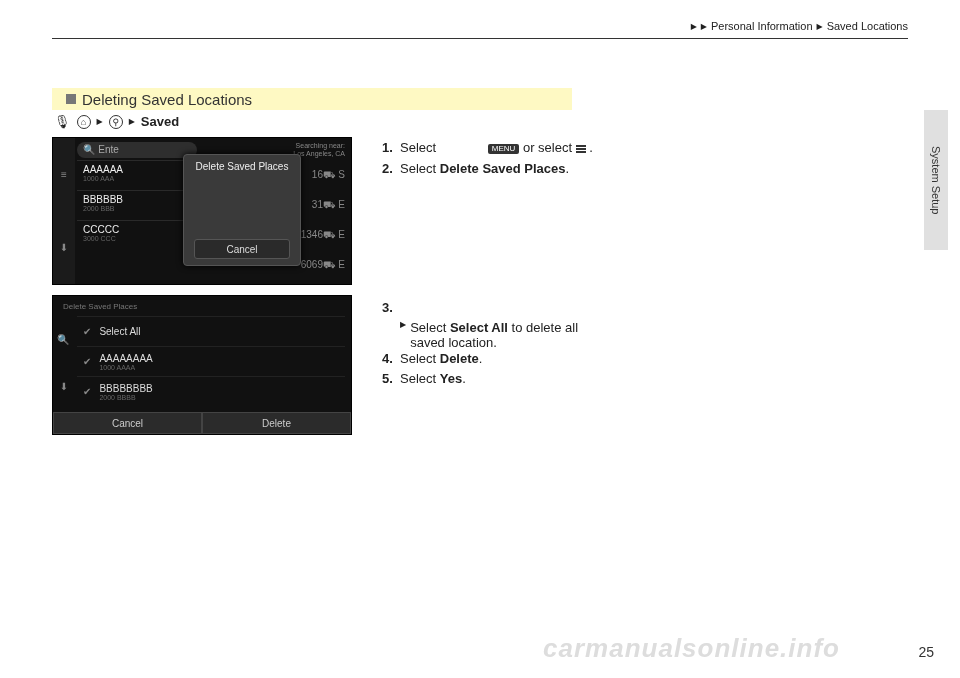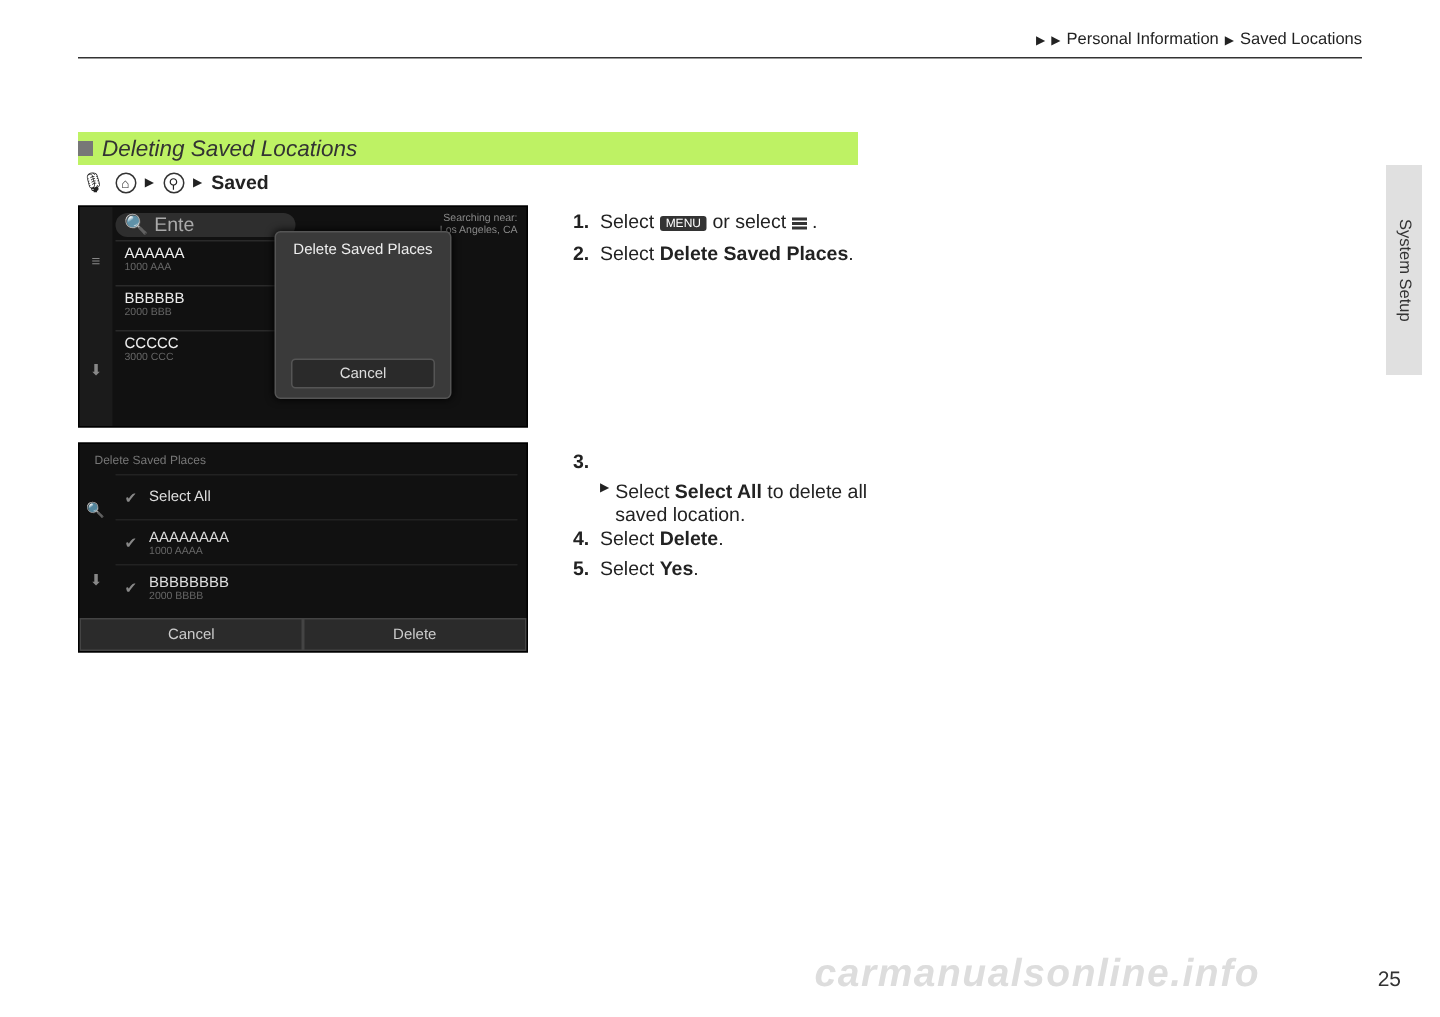--- a/index.html
+++ b/index.html
@@ -48,26 +48,25 @@
   }
   .content {
     position: absolute;
     top: 88px;
     left: 52px;
     right: 52px;
   }
   .section-title-bar {
     width: 520px;
     height: 22px;
-    background: #bef264;
+    background: #fef9c3;
     display: flex;
     align-items: center;
-    padding-left: 0;
+    padding-left: 14px;
     margin-bottom: 4px;
-    font-style: italic;
   }
   .section-title-bar .sq { width: 10px; height: 10px; background: #777; margin-right: 6px; }
   .section-title-bar .txt { font-size: 15px; color: #333; }
   .breadcrumb {
     display: flex;
     align-items: center;
     gap: 6px;
     font-size: 13px;
     margin-bottom: 8px;
     padding-left: 2px;
@@ -86,21 +85,21 @@
     margin-bottom: 10px;
     position: relative;
     color: #ccc;
     font-size: 10px;
     overflow: hidden;
   }
   .screen1 { height: 148px; }
   .screen2 { height: 140px; }
   
   .s1-left { position:absolute; left:0; top:0; bottom:0; width:22px; background:#1b1b1b; display:flex; flex-direction:column; align-items:center; justify-content:space-around; color:#888; }
-  .s1-search { position:absolute; left:24px; top:4px; width:120px; height:16px; background:#2e2e2e; border-radius:8px; color:#aaa; padding-left:6px; line-height:16px; font-size:13px;}
+  .s1-search { position:absolute; left:24px; top:4px; width:120px; height:16px; background:#2e2e2e; border-radius:8px; color:#aaa; padding-left:6px; line-height:16px; font-size:10px;}
   .s1-searchnote { position:absolute; right:6px; top:4px; font-size:7px; color:#888; text-align:right; line-height:8px;}
   .s1-list { position:absolute; left:24px; top:22px; right:60px; bottom:0; }
   .s1-row { height:30px; border-top:1px solid #2a2a2a; padding:3px 6px;}
   .s1-row .nm { color:#eee; font-size:10px; }
   .s1-row .sub { color:#666; font-size:7px; }
   .s1-rcol { position:absolute; right:6px; top:22px; width:50px; }
   .s1-rval { height:30px; line-height:30px; color:#888; font-size:10px; text-align:right;}
   .s1-popup { position:absolute; left:130px; top:16px; width:118px; height:112px; background:#3a3a3a; border:1px solid #555; border-radius:4px; box-shadow:0 0 6px #000;}
   .s1-popup .ptitle { text-align:center; color:#eee; font-size:10px; padding:6px 0;}
   .s1-popup .pcancel { position:absolute; bottom:6px; left:10px; right:10px; height:20px; background:#2a2a2a; border:1px solid #555; border-radius:3px; text-align:center; line-height:20px; font-size:10px; color:#ddd;}
@@ -110,21 +109,21 @@
   .s2-list { position:absolute; left:24px; top:20px; right:6px; bottom:24px;}
   .s2-row { height:30px; padding:3px 6px; display:flex; align-items:center; gap:8px; border-top:1px solid #222;}
   .s2-row .chk { color:#888; }
   .s2-row .txtwrap .nm { color:#ddd; font-size:10px; }
   .s2-row .txtwrap .sub { color:#666; font-size:7px; }
   .s2-btns { position:absolute; left:0; right:0; bottom:0; height:22px; display:flex;}
   .s2-btn { flex:1; background:#2b2b2b; border:1px solid #444; color:#ccc; font-size:10px; display:flex; align-items:center; justify-content:center;}
   .instructions { flex:1; padding-top: 2px; }
   .instructions .step { display:flex; gap:4px; margin-bottom:2px; line-height:1.45; font-size:13px;}
   .instructions .step .num { font-weight:bold; min-width:14px;}
-  .menu-badge { display:inline-block; background:#333; color:#fff; font-size:8px; padding:0 4px; border-radius:2px; vertical-align:middle; line-height:10px;}
+  .menu-badge { display:inline-block; background:#333; color:#fff; font-size:8px; padding:0 4px; border-radius:2px; vertical-align:middle; line-height:10px;margin-left:48px;}
   .hamburger { display:inline-flex; flex-direction:column; gap:1px; vertical-align:middle; width:10px;}
   .hamburger span { height:2px; background:#333; display:block;}
   strong { font-weight:bold; }
   .sub-step { padding-left: 18px; display:flex; gap:4px;}
   .page-number {
     position:absolute;
     bottom: 18px;
     right: 26px;
     font-size: 14px;
     font-weight: normal;
@@ -192,20 +191,26 @@
               <div class="sub">1000 AAA</div>
             </div>
           <div class="s1-row">
               <div class="nm">BBBBBB</div>
               <div class="sub">2000 BBB</div>
             </div>
           <div class="s1-row">
               <div class="nm">CCCCC</div>
               <div class="sub">3000 CCC</div>
             </div>
+        </div>
+        <div class="s1-rcol">
+          <div class="s1-rval">16⛟  S</div>
+          <div class="s1-rval">31⛟  E</div>
+          <div class="s1-rval">1346⛟  E</div>
+          <div class="s1-rval">6069⛟  E</div>
         </div>
         <div class="s1-popup">
           <div class="ptitle">Delete Saved Places</div>
           <div class="pcancel">Cancel</div>
         </div>
       </div>
 
       <div class="screen screen2">
         <div class="s2-title">Delete Saved Places</div>
         <div class="s2-left">

